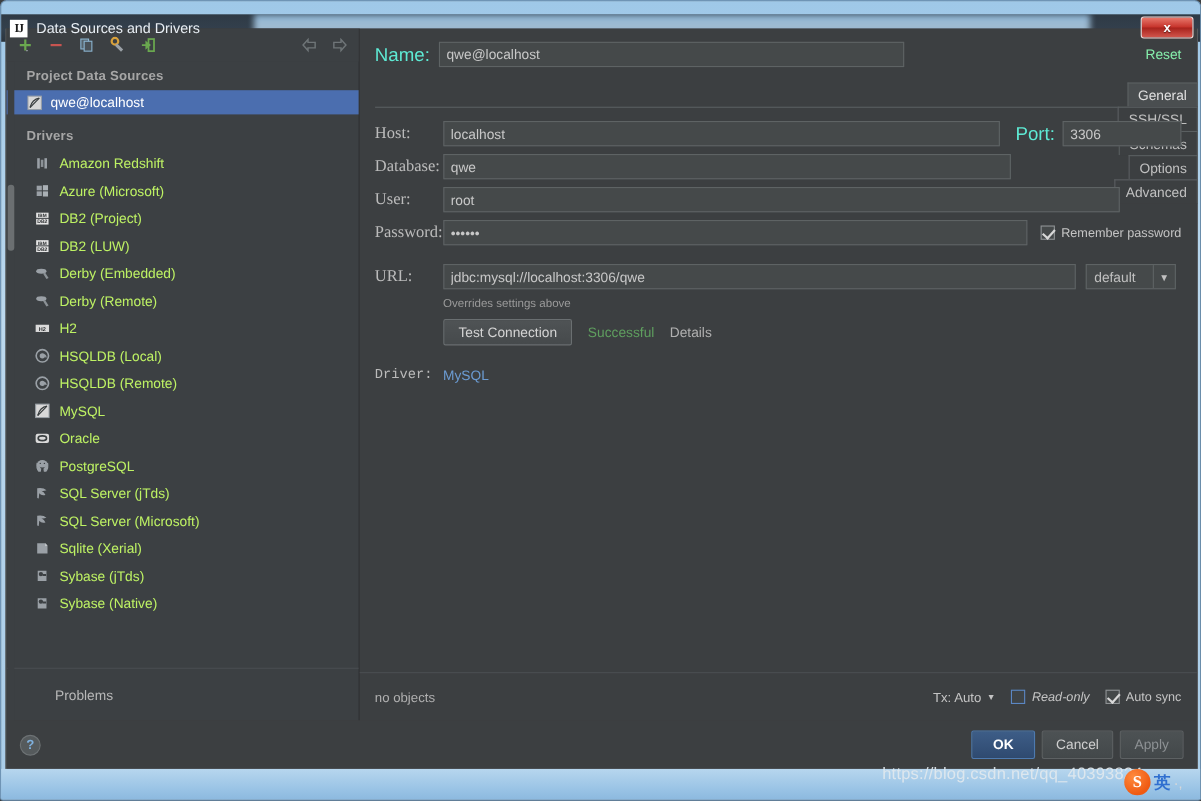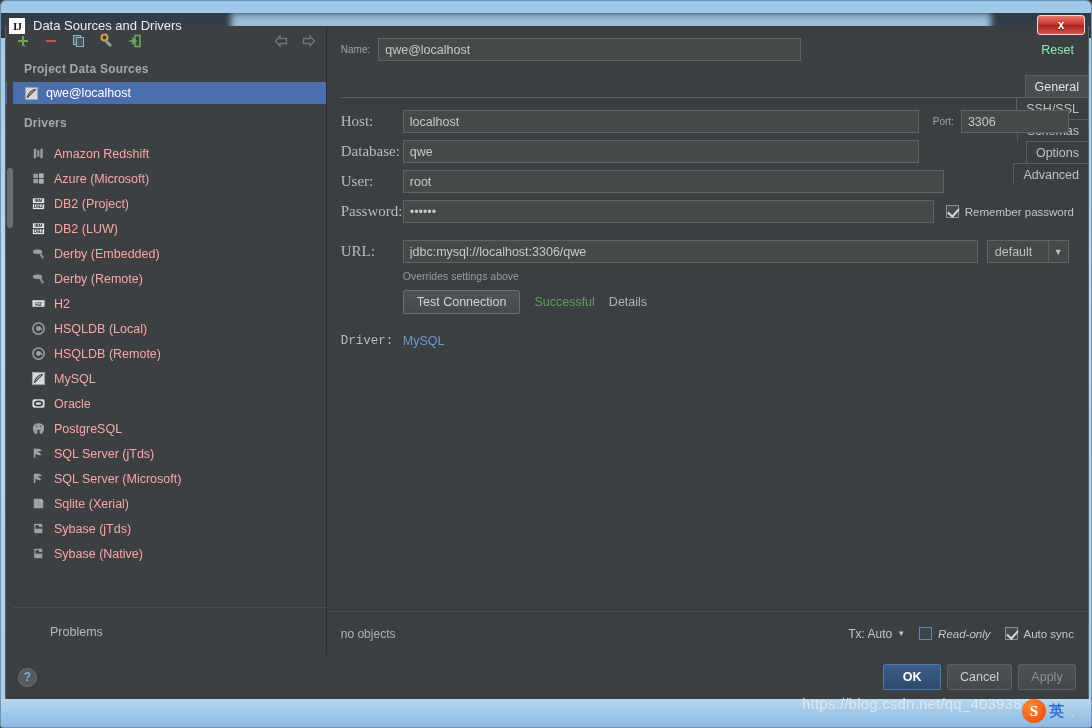--- a/index.html
+++ b/index.html
@@ -149,25 +149,25 @@
     background: #4b6eaf;
     color: #ffffff;
   }
   #drivers-list {
     flex: 1 1 auto;
     overflow: hidden;
   }
   .drv-item {
     height: 25px;
     display: flex;
-    align-items: flex-end;
+    align-items: center;
     padding-left: 24px;
     gap: 8px;
     font-size: 12.5px;
-    color: #fca5a5;
+    color: #bef264;
     cursor: pointer;
   }
   .drv-icon { width: 16px; height: 16px; flex: 0 0 16px; display:flex; align-items:center; justify-content:center; }
   #problems-sec {
     border-top: 1px solid #4a4e51;
     height: 48px;
     display: flex;
     align-items: center;
     padding-left: 44px;
     font-size: 12.5px;
@@ -198,22 +198,22 @@
     flex-direction: column;
     min-width: 0;
   }
   #name-row {
     display: flex;
     align-items: center;
     padding: 12px 14px 0 14px;
     gap: 8px;
   }
   .field-label {
-    font-size: 10px;
-    color: #a3a3a3;
+    font-size: 17px;
+    color: #5eead4;
     white-space: nowrap;
   }
   .text-input {
     background: #45494a;
     border: 1px solid #5e6364;
     color: #c8c8c8;
     font-size: 12.5px;
     font-family: "Liberation Sans", sans-serif;
     height: 23px;
     padding: 0 6px;
@@ -270,21 +270,21 @@
     width: 62px;
     font-size: 15px;
     color: #bbbbbb;
     flex: 0 0 62px;
     font-family: Liberation Serif, serif;
   }
   #host-input { width: 516px; }
   #port-label { margin-left: 14px; flex: 0 0 auto; width: auto; }
   #port-input { width: 108px; margin-left: 7px; }
   #db-input { width: 516px; }
-  #user-input { width: 541px; }
+  #user-input { width: 615px; }
   #pass-input { width: 541px; }
   .cb-wrap {
     display: flex; align-items: center; gap: 6px;
     margin-left: 12px;
     cursor: pointer;
   }
   .cb-label { font-size: 11.5px; color: #c4c4c4; white-space: nowrap; }
   .checkbox {
     width: 13px; height: 13px;
     border: 1px solid #8e9294;

